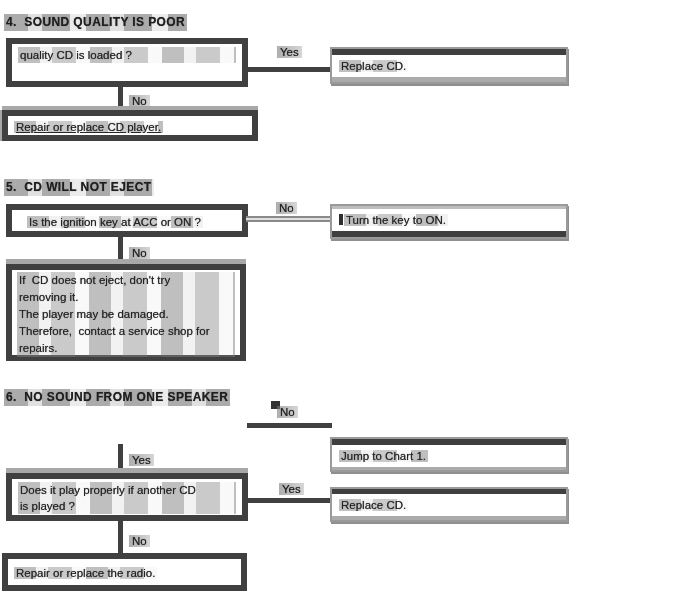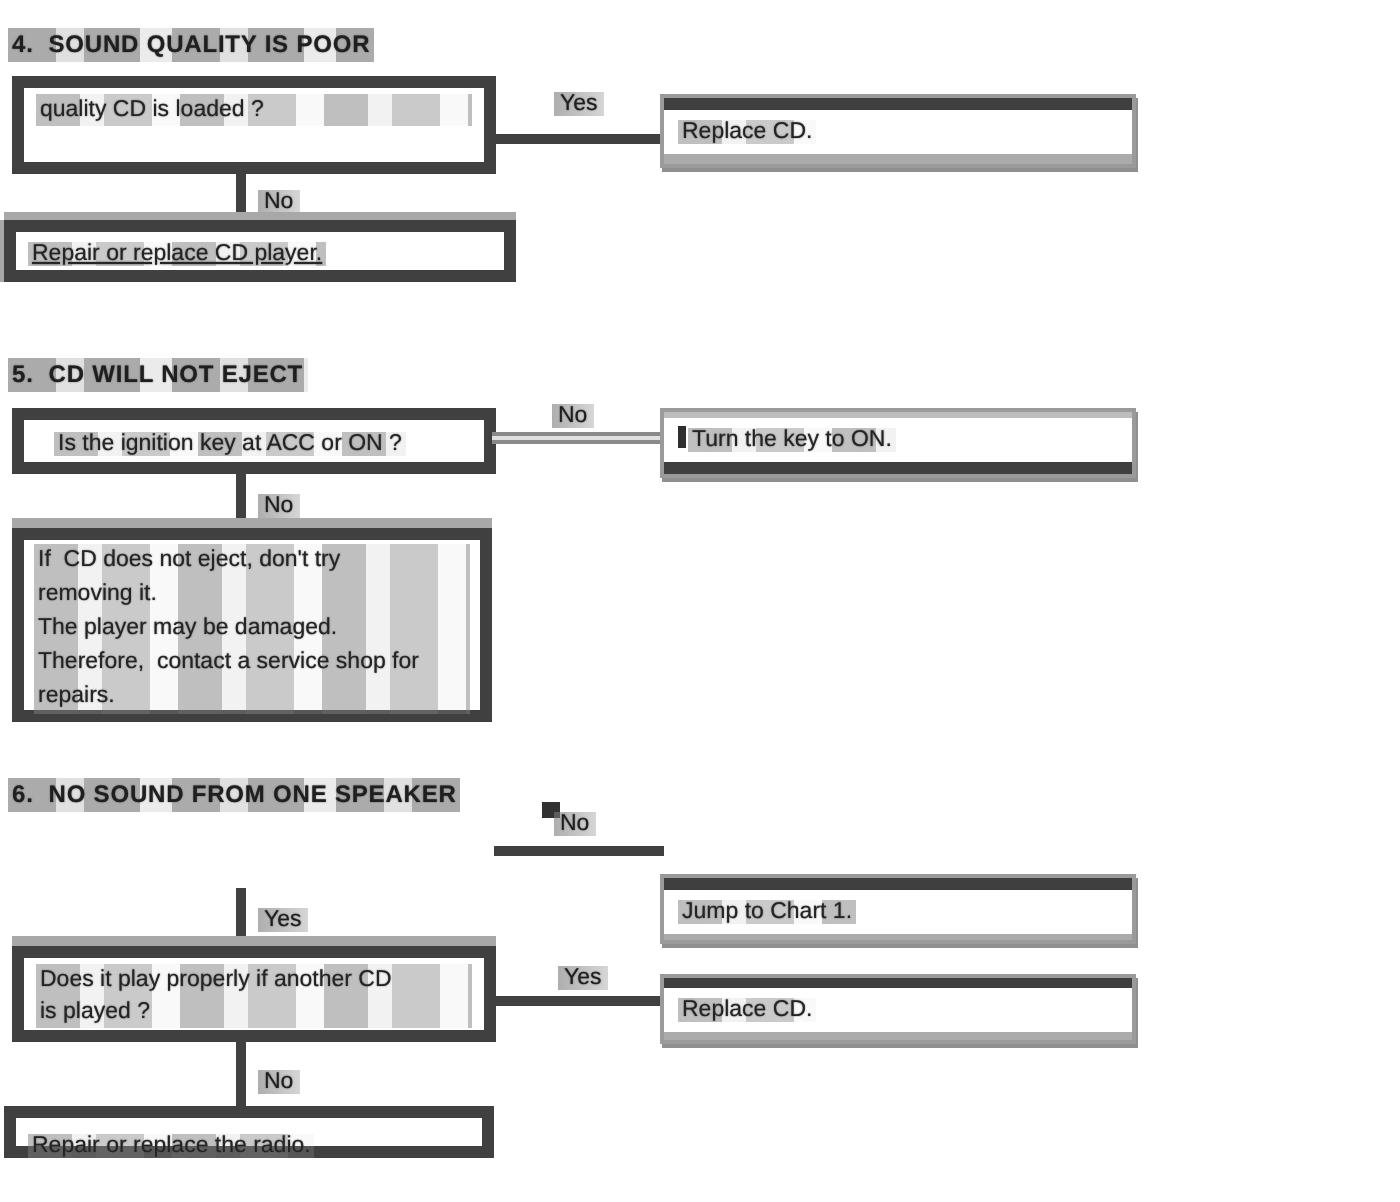--- a/index.html
+++ b/index.html
@@ -158,19 +158,19 @@
     <div class="rbar dark" style="height:5px;"></div>
     <div class="rbox-content">
       <span class="txt">Replace CD.</span>
     </div>
     <div class="rbar gray" style="height:4px;"></div>
   </div>
 
   <div class="conn-v" style="left:118px;top:521px;height:32px;"></div>
   <span class="lbl" style="left:129px;top:535px;">No</span>
 
-  <div class="lbox" style="left:2px;top:553px;width:245px;height:26px;">
+  <div class="lbox" style="left:2px;top:553px;width:245px;height:38px;">
     <div class="lbox-content" style="padding:4px 6px;">
       <span class="txt">Repair or replace the radio.</span>
     </div>
   </div>
 
 </div>
 
 </body></html>

